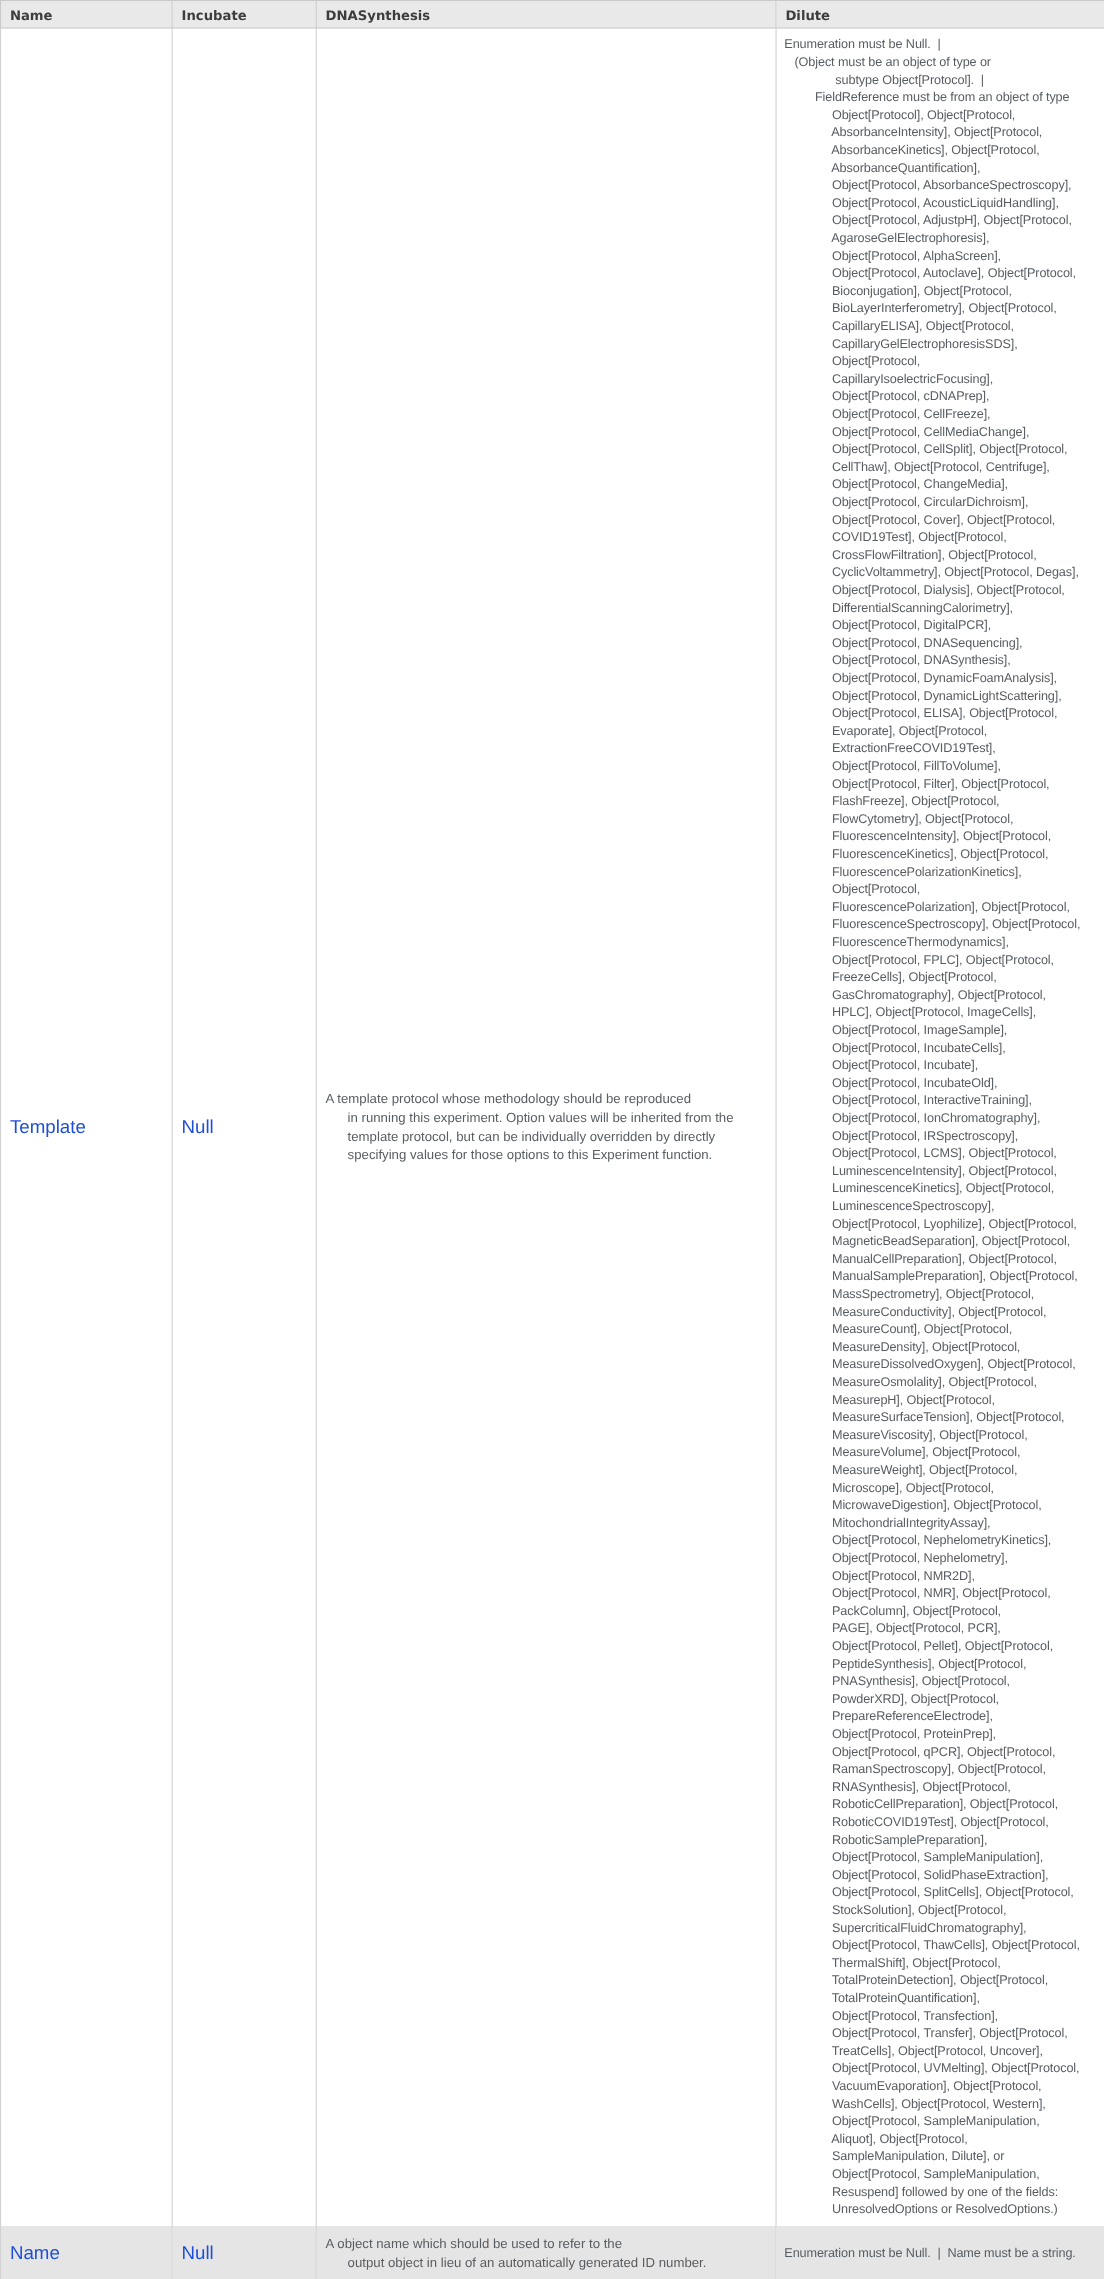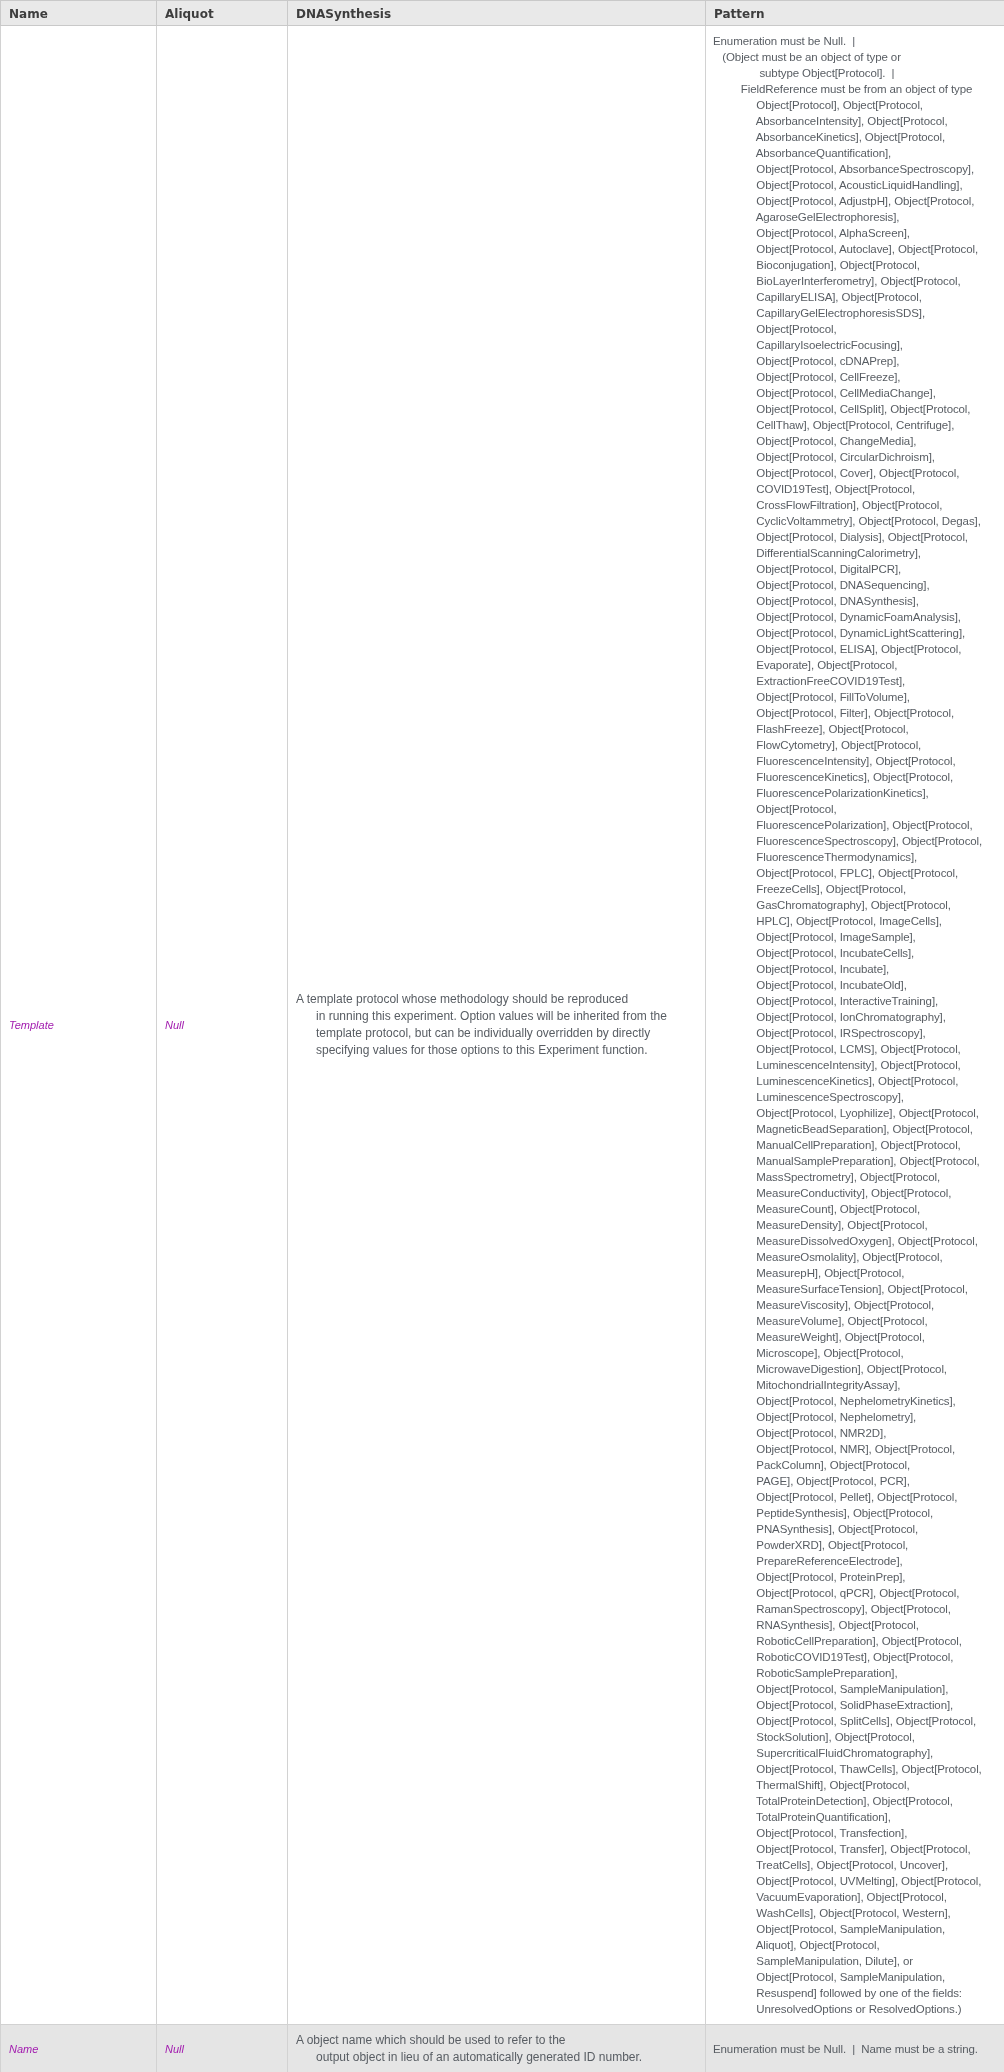--- a/index.html
+++ b/index.html
@@ -32,21 +32,21 @@
   }
   td{
     vertical-align:middle;
     border:1px solid #d2d2d2;
     color:#585d63;
     font-size:12.5px;
     padding:6px 8px;
     overflow:hidden;
     margin-top:21px;
   }
-  td.label-cell{font-size:11px;color:#a21caf;font-style:italic;}
+  td.label-cell{font-size:17px;color:#1d4ed8;}
   td.desc-cell{
     white-space:pre;
     line-height:17px;
     font-size:12px;
     color:#585d63;
   }
   td.pattern-cell{
     white-space:pre;
     line-height:16px;
     font-size:11.5px;
@@ -66,23 +66,23 @@
   <table class="doc-table">
     <colgroup>
       <col class="c-name">
       <col class="c-default">
       <col class="c-desc">
       <col class="c-pattern">
     </colgroup>
     <thead>
       <tr>
         <th>Name</th>
-        <th>Aliquot</th>
+        <th>Incubate</th>
         <th>DNASynthesis</th>
-        <th>Pattern</th>
+        <th>Dilute</th>
       </tr>
     </thead>
     <tbody>
       <tr>
         <td class="label-cell">Template</td>
         <td class="label-cell">Null</td>
         <td class="desc-cell">A template protocol whose methodology should be reproduced
       in running this experiment. Option values will be inherited from the
       template protocol, but can be individually overridden by directly
       specifying values for those options to this Experiment function.</td>

